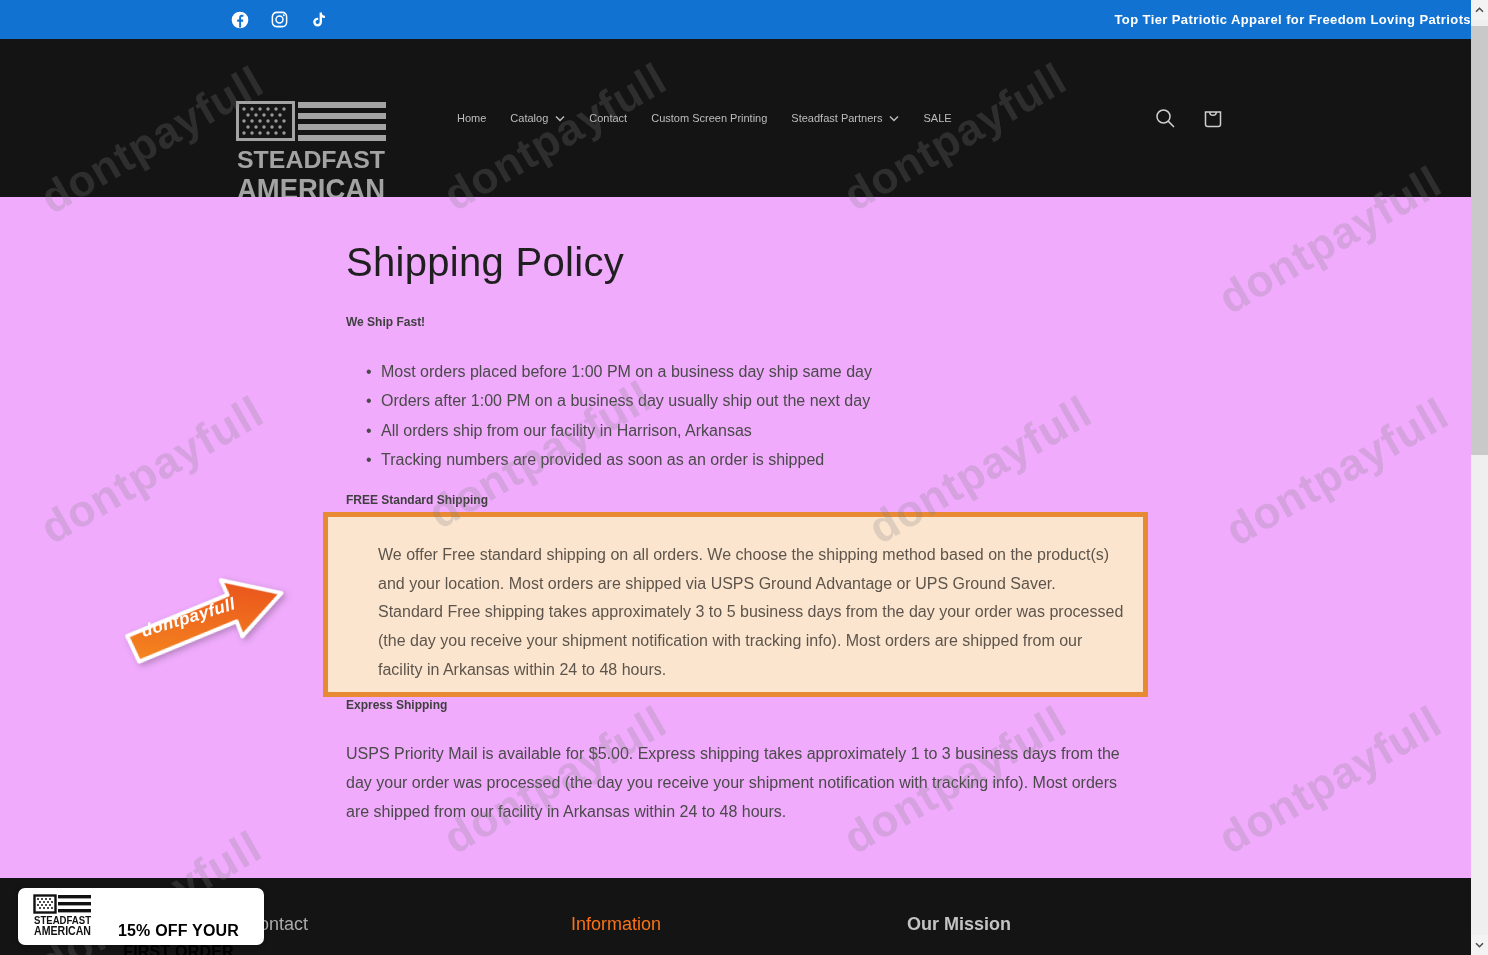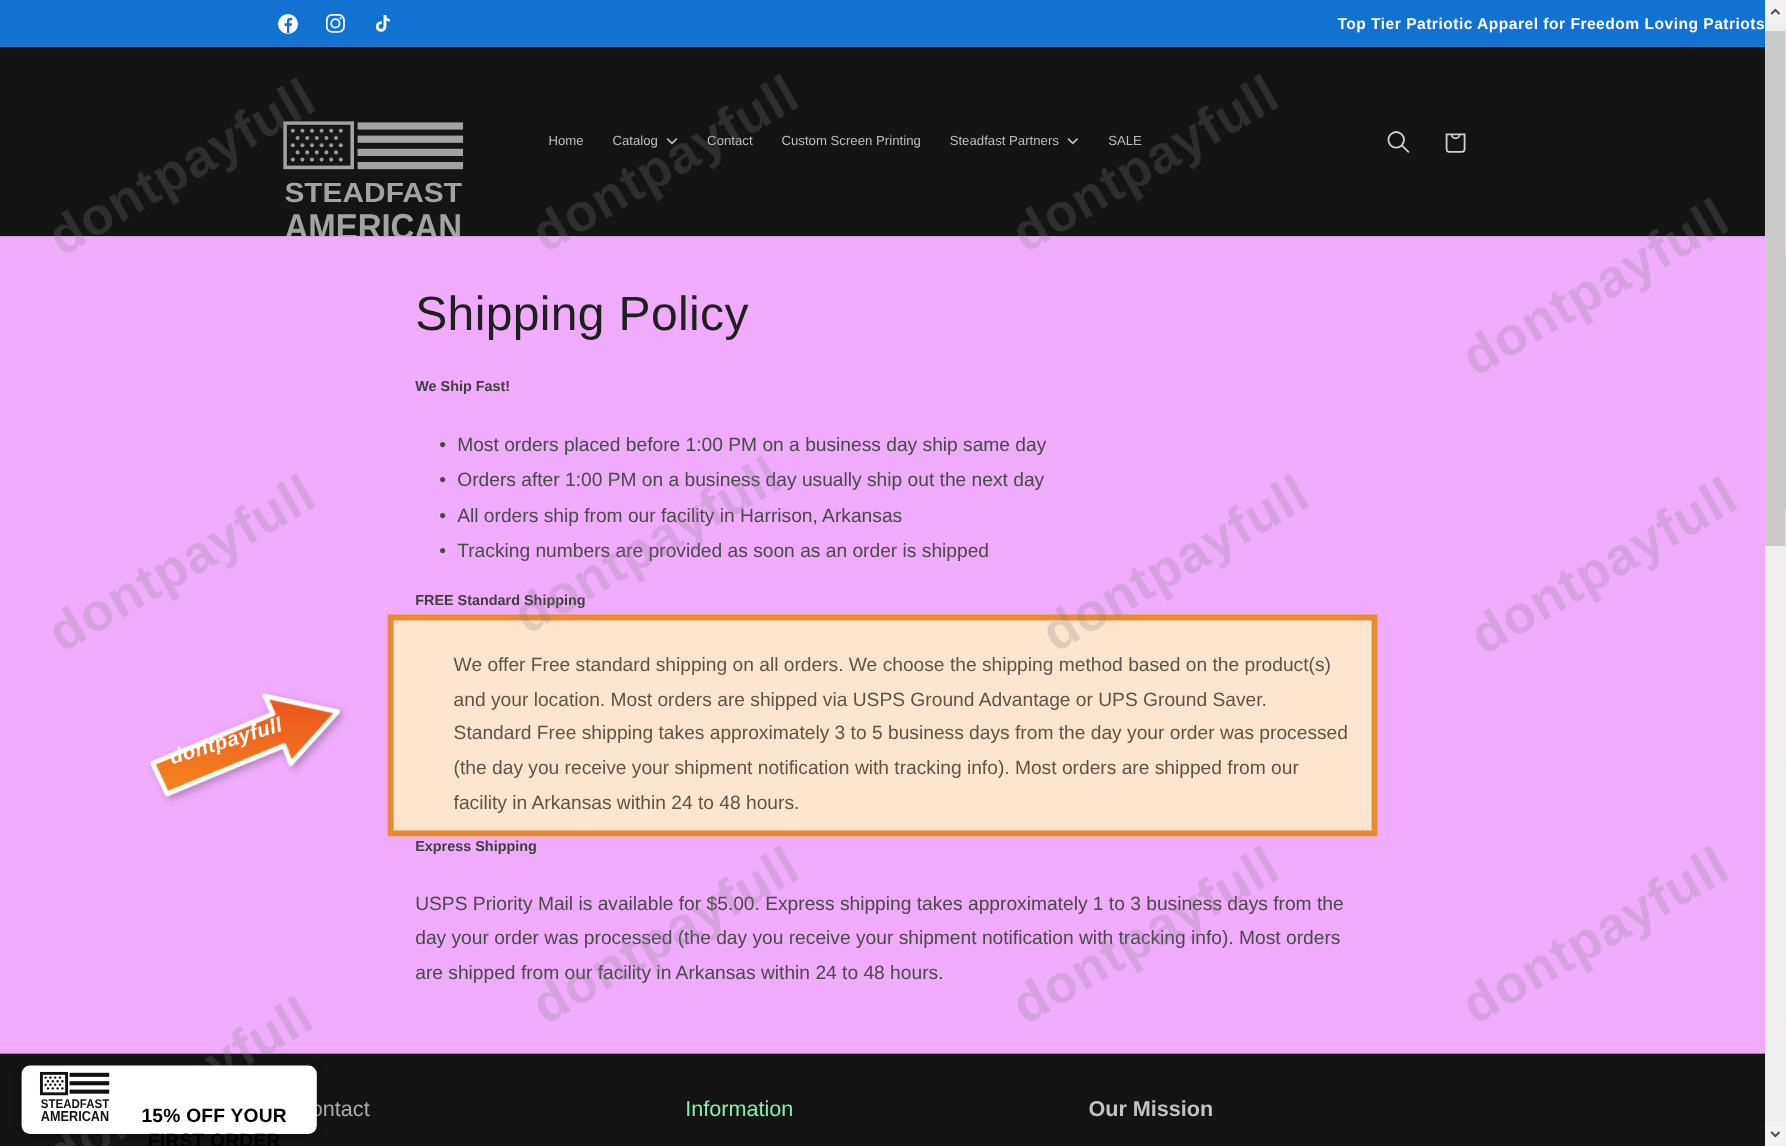--- a/index.html
+++ b/index.html
@@ -37,21 +37,21 @@
   .bullet-list li::before { content:"•"; position:absolute; left:14px; color:#4a4a4a; }
   .highlight-box { position:absolute; left:323px; top:315px; width:825px; height:185px;
     background:#fce5cf; border:5px solid #e78a33;padding-left:32px; }
   .highlight-box p { margin:24px 18px 0 18px; font-size:16px; line-height:28.7px; color:#5d554b; }
   .express-para { position:absolute; left:346px; top:542px; width:778px; font-size:16px; line-height:29px; color:#4a4a4a; }
 
   
   .site-footer { position:absolute; left:0; top:878px; width:1471px; height:77px; background:#141414; }
   .footer-col { position:absolute; top:36px; font-size:18px; }
   .fc-0 { left:246px; color:#ababab; }
-  .fc-1 { left:571px; color:#86efac; }
+  .fc-1 { left:571px; color:#f97316; }
   .fc-2 { left:907px; color:#c3c3c3; font-weight:700; }
 
   
   .watermark-layer { position:absolute; inset:0; pointer-events:none; z-index:50; }
   .wm { position:absolute; font-size:44px; font-weight:800; letter-spacing:1px; color:rgba(130,130,130,0.24);
     transform:translate(-50%,-50%) rotate(-30deg); white-space:nowrap; }
   .wm:nth-of-type(1)  { left:152px;  top:140px; }
   .wm:nth-of-type(2)  { left:555px;  top:137px; }
   .wm:nth-of-type(3)  { left:955px;  top:137px; }
   .wm:nth-of-type(4)  { left:1330px; top:240px; }

